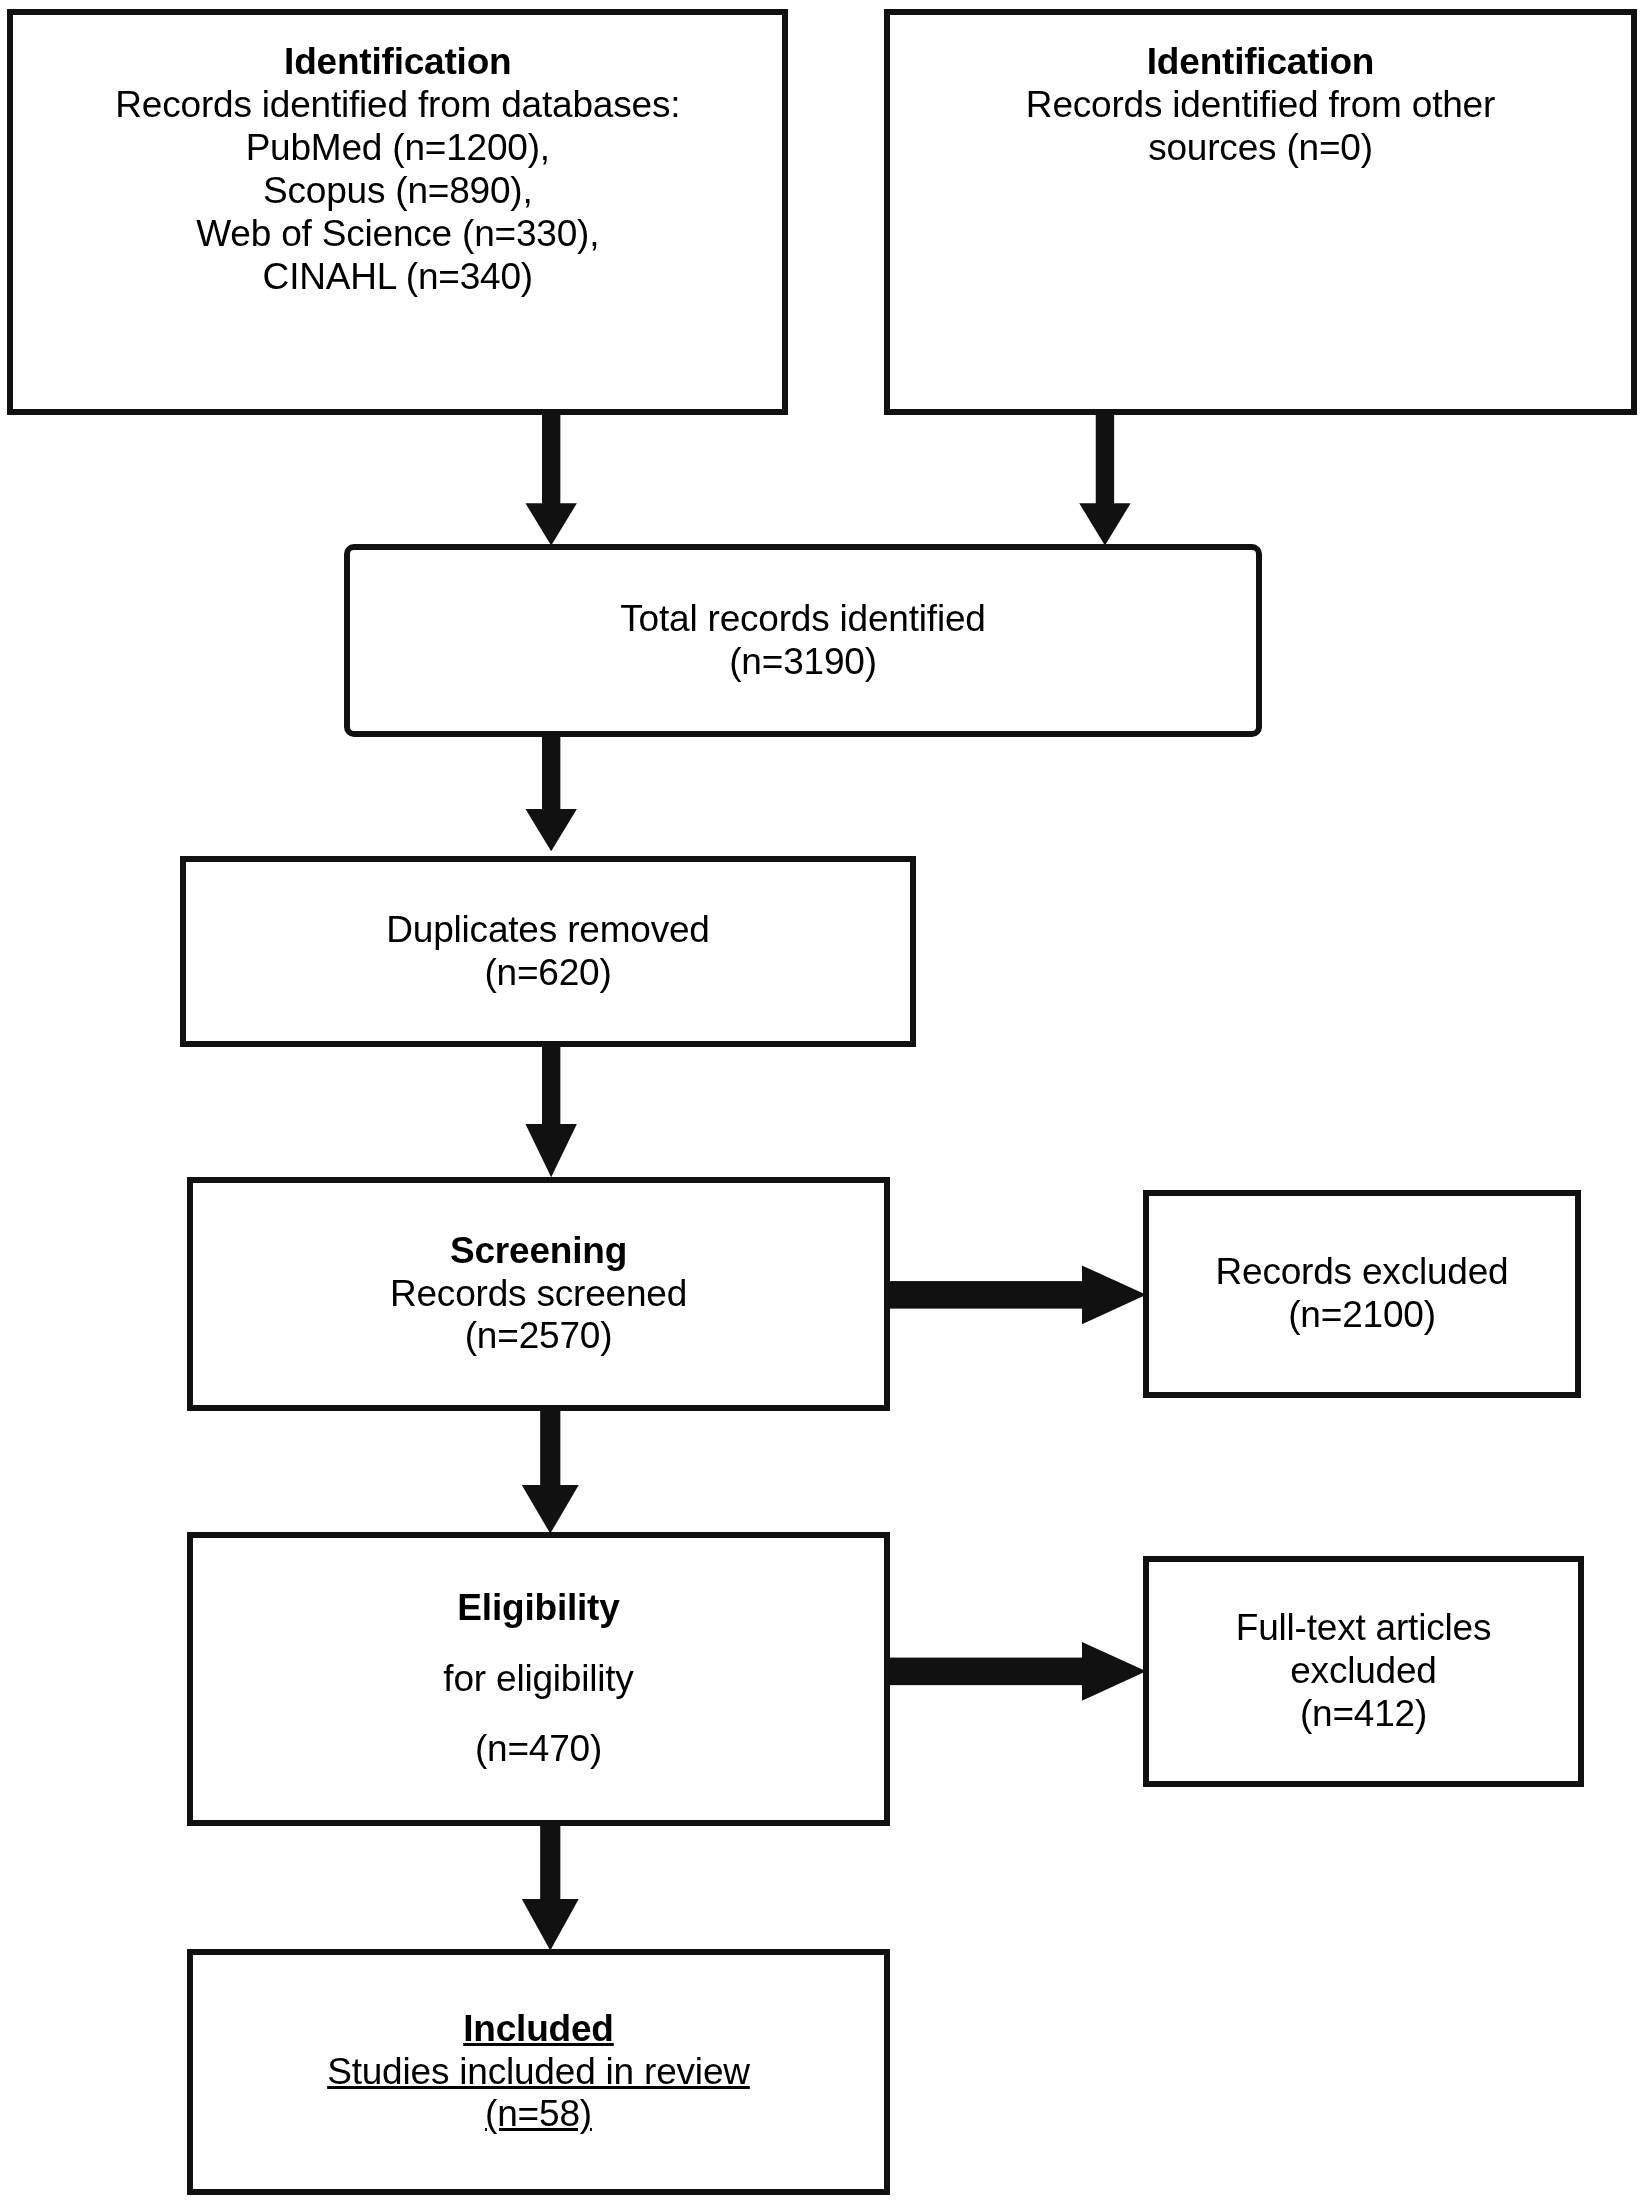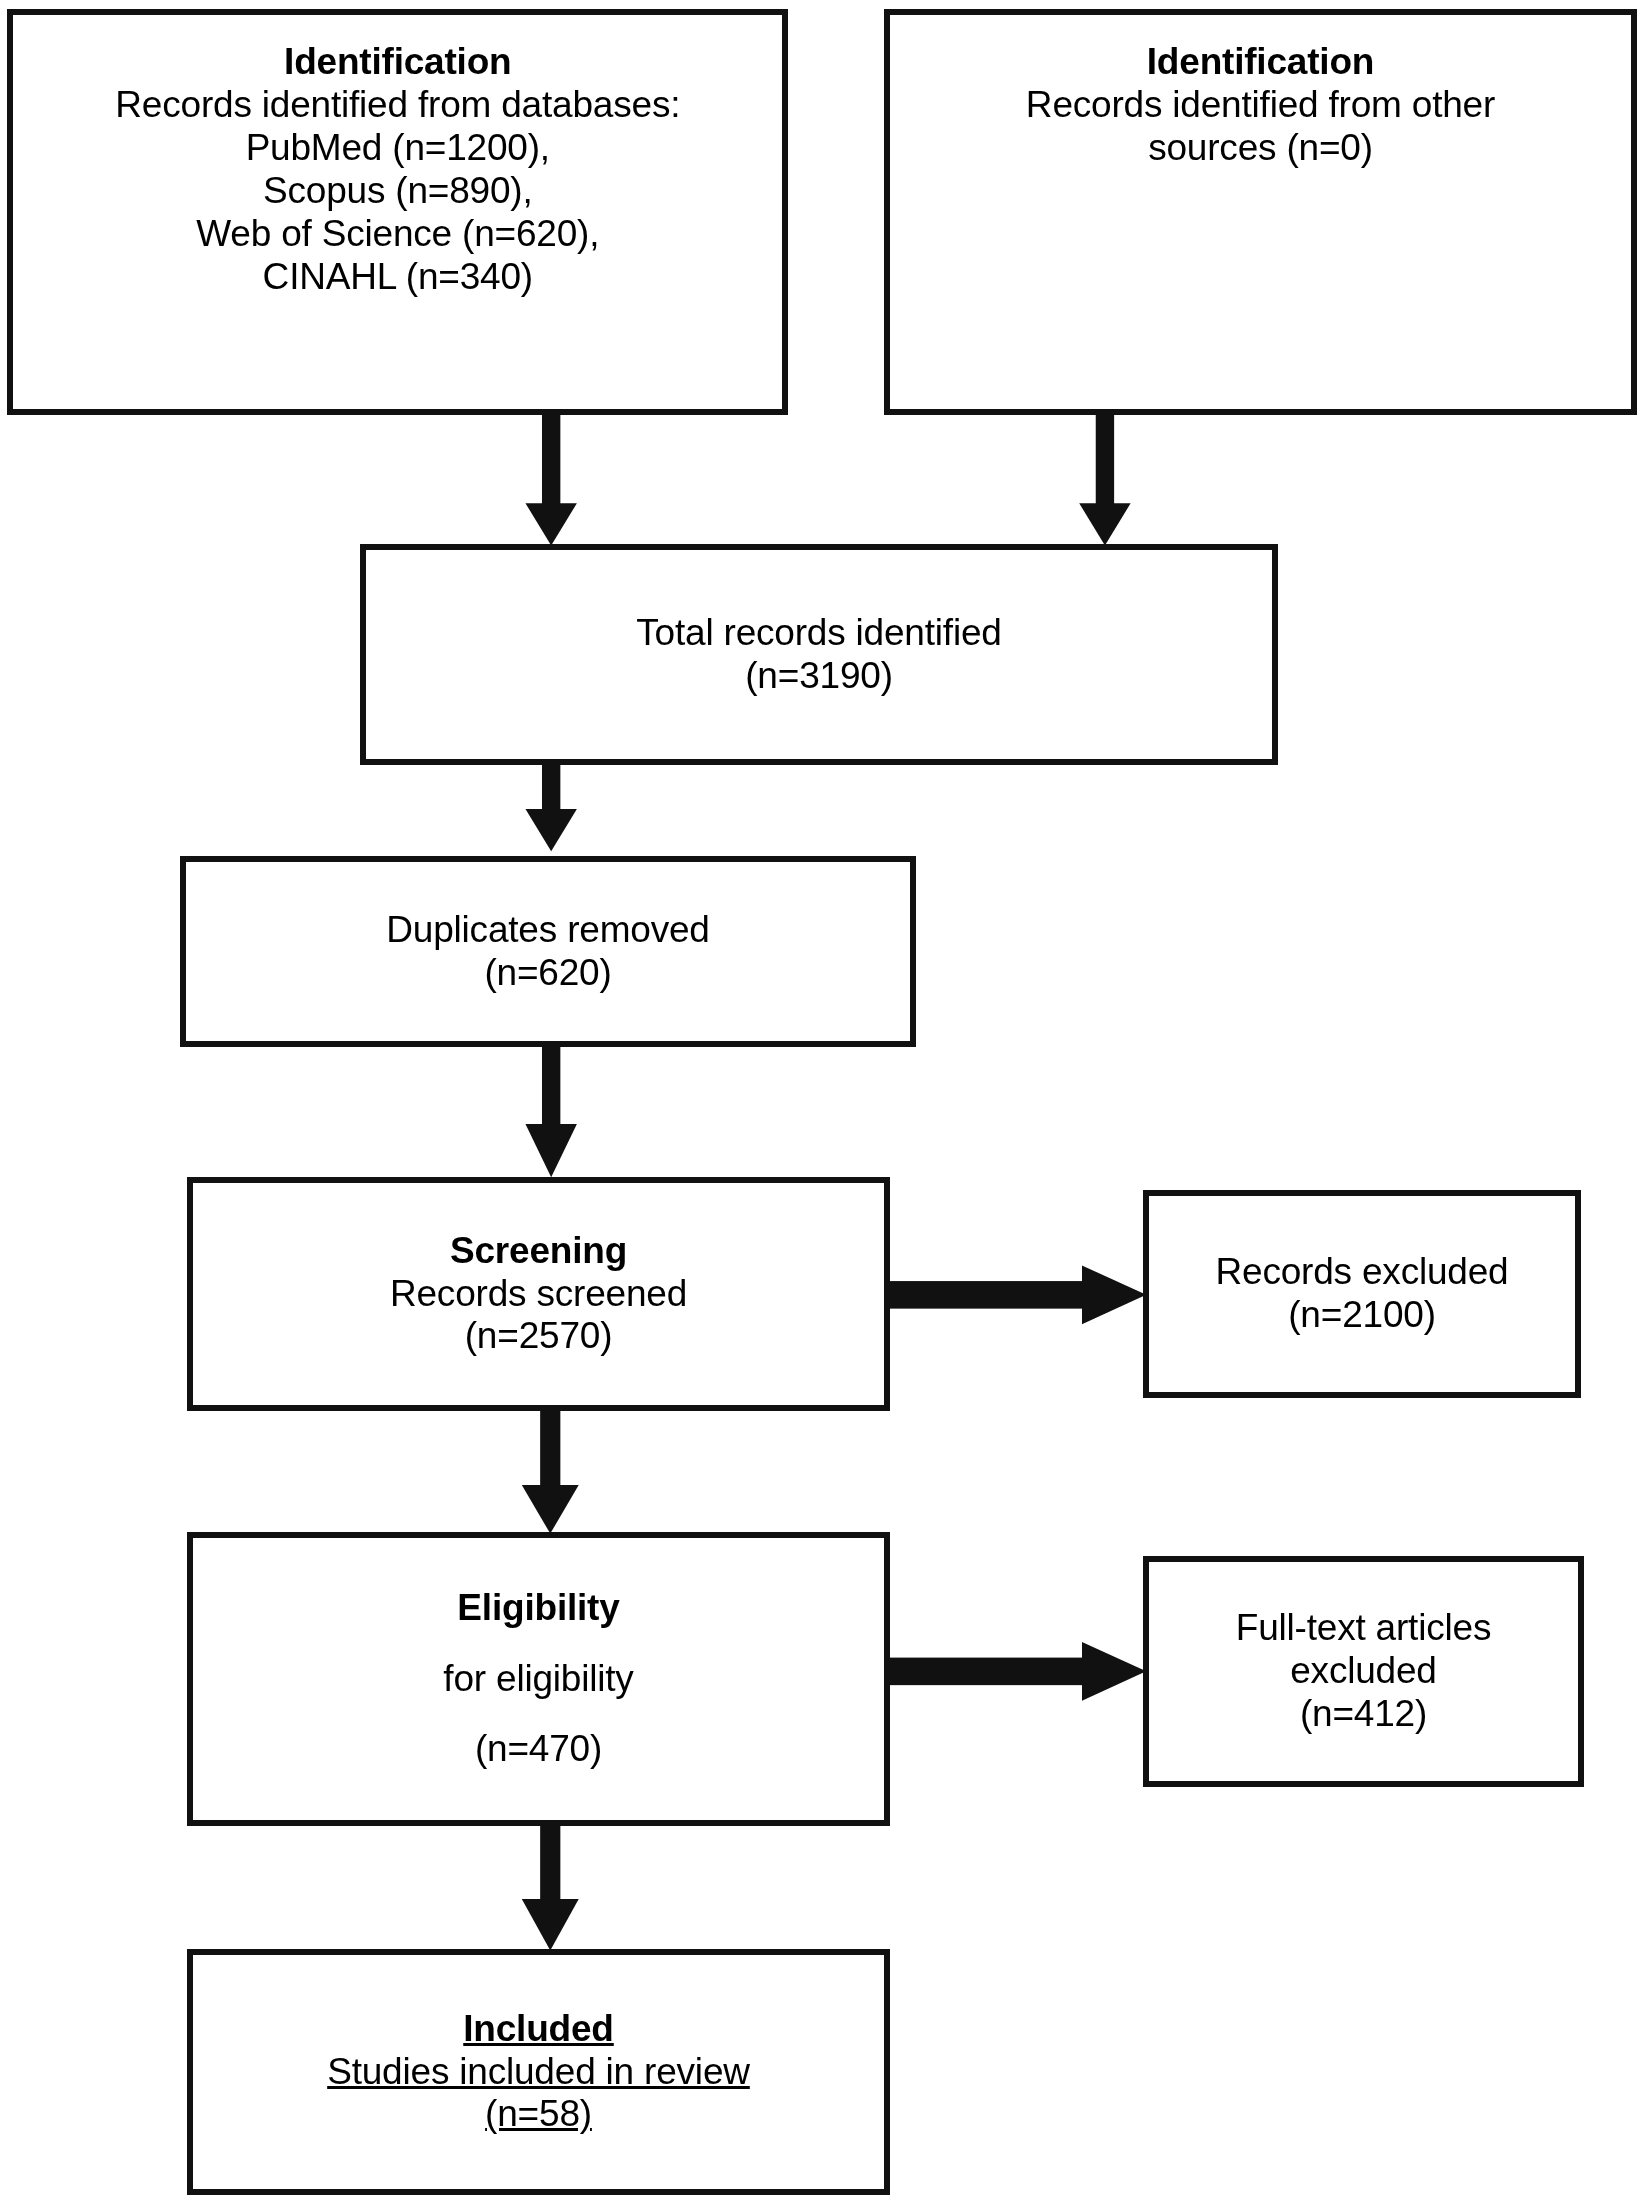--- a/index.html
+++ b/index.html
@@ -99,31 +99,31 @@
       <rect x="588" y="1983" width="22" height="90"></rect>
       <polygon points="568,2068 630,2068 599,2124"></polygon>
     </g>
   </svg>
 
   <div class="node" style="left:7.3px; top:9.2px; width:781px; height:406px; padding-top:26px;">
     <div class="ttl">Identification</div>
     <div class="ln">Records identified from databases:</div>
     <div class="ln">PubMed (n=1200),</div>
     <div class="ln">Scopus (n=890),</div>
-    <div class="ln">Web of Science (n=620),</div>
+    <div class="ln">Web of Science (n=330),</div>
     <div class="ln">CINAHL (n=340)</div>
   </div>
 
   <div class="node" style="left:884px; top:9.2px; width:753px; height:406px; padding-top:26px;">
     <div class="ttl">Identification</div>
     <div class="ln">Records identified from other</div>
     <div class="ln">sources (n=0)</div>
   </div>
 
-  <div class="node center-v" style="left:360px; top:544px; width:918px; height:221px;">
+  <div class="node center-v" style="left:344px; top:544px; width:918px; height:193px;border-radius:10px;">
     <div class="ln">Total records identified</div>
     <div class="ln">(n=3190)</div>
   </div>
 
   <div class="node center-v" style="left:180px; top:856px; width:736px; height:191px;">
     <div class="ln">Duplicates removed</div>
     <div class="ln">(n=620)</div>
   </div>
 
   <div class="node center-v" style="left:187px; top:1177px; width:703px; height:234px;">

